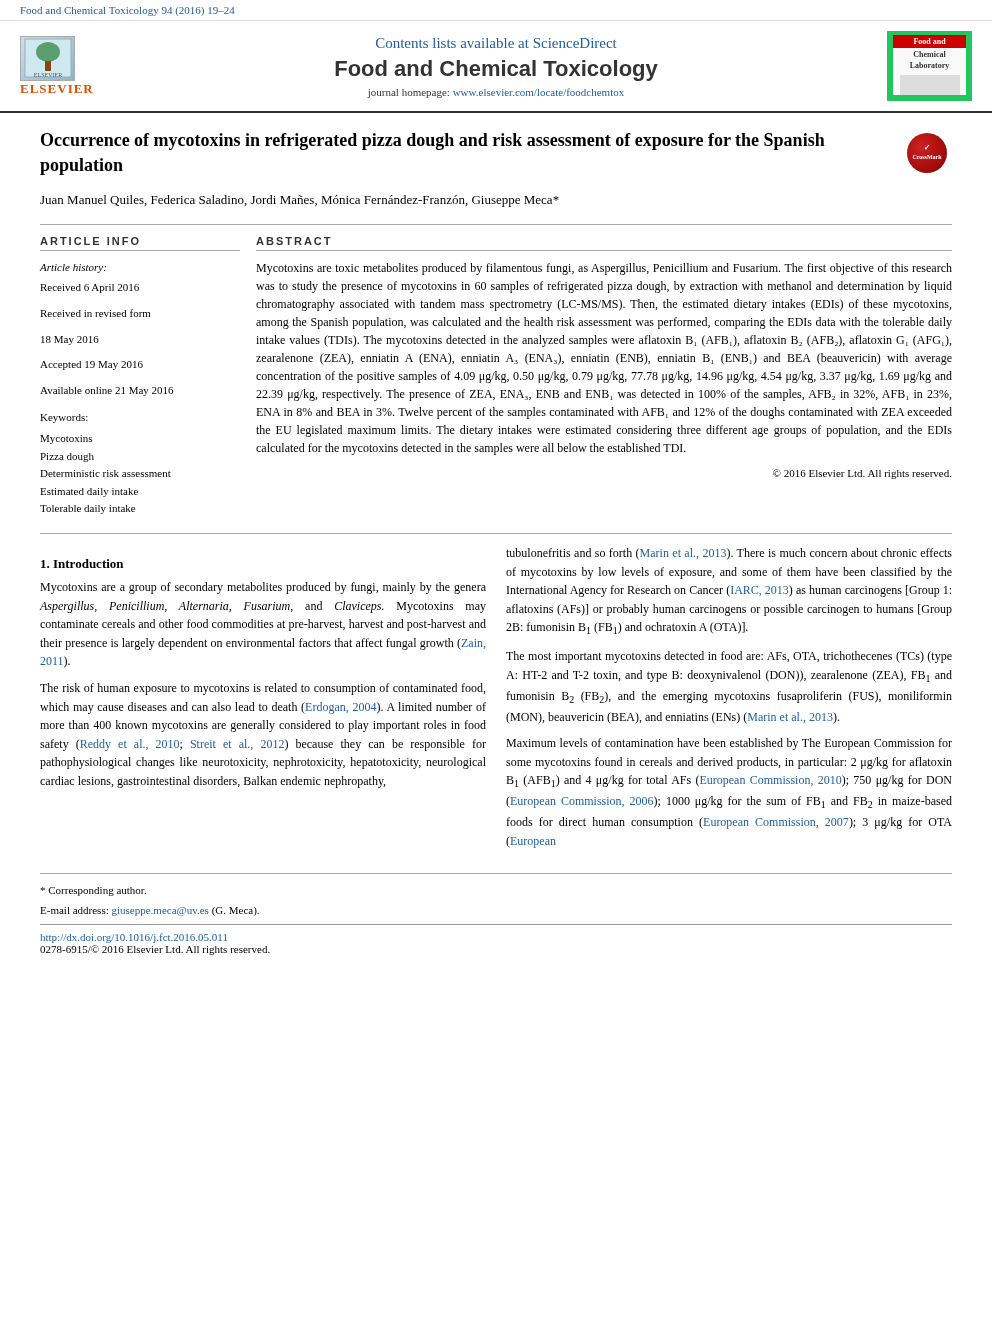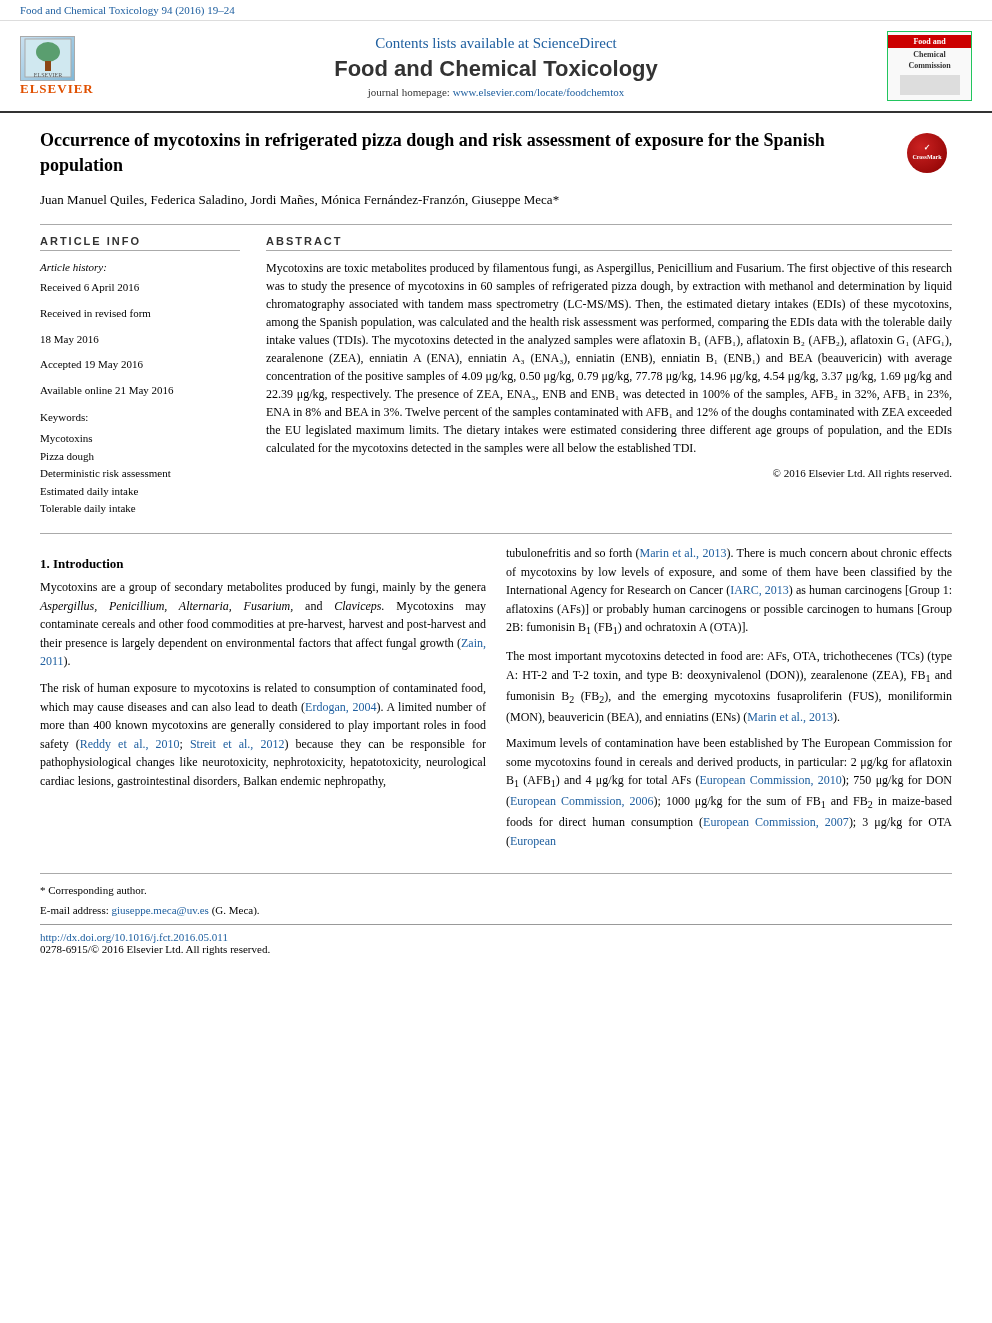--- a/index.html
+++ b/index.html
@@ -58,21 +58,21 @@
       text-decoration: none;
     }
     .journal-header-right {
       width: 100px;
       display: flex;
       justify-content: flex-end;
     }
     .journal-logo-box {
       width: 85px;
       height: 70px;
-      border: 1px solid #22c55e;
+      border: 6px solid #22c55e;
       display: flex;
       flex-direction: column;
       align-items: center;
       justify-content: center;
       font-size: 9px;
       font-weight: bold;
       color: #333;
       text-align: center;
       background: #f9f9f9;
     }
@@ -171,21 +171,21 @@
     
     .section-divider {
       border: none;
       border-top: 1px solid #aaa;
       margin: 10px 0;
     }
 
     
     .two-columns {
       display: flex;
-      gap: 26px;
+      gap: 16px;
       margin-bottom: 15px;
     }
     .left-column {
       width: 200px;
       flex-shrink: 0;
     }
     .right-column {
       flex: 1;
     }
 
@@ -329,21 +329,21 @@
     </div>
   </div>
 
   <div class="journal-header-right">
     <div class="journal-logo-box">
       <div class="logo-top">
         <span>Food and</span>
       </div>
       <div class="logo-body">
         <div>Chemical</div>
-        <div>Commission</div>
+        <div>Laboratory</div>
         <div style="margin-top:4px; height:20px; background:#ddd; width:60px;"></div>
       </div>
     </div>
   </div>
 </div>
 
 <div class="article-content">
 
   <div class="article-title-section">
     <div class="article-title-text">

